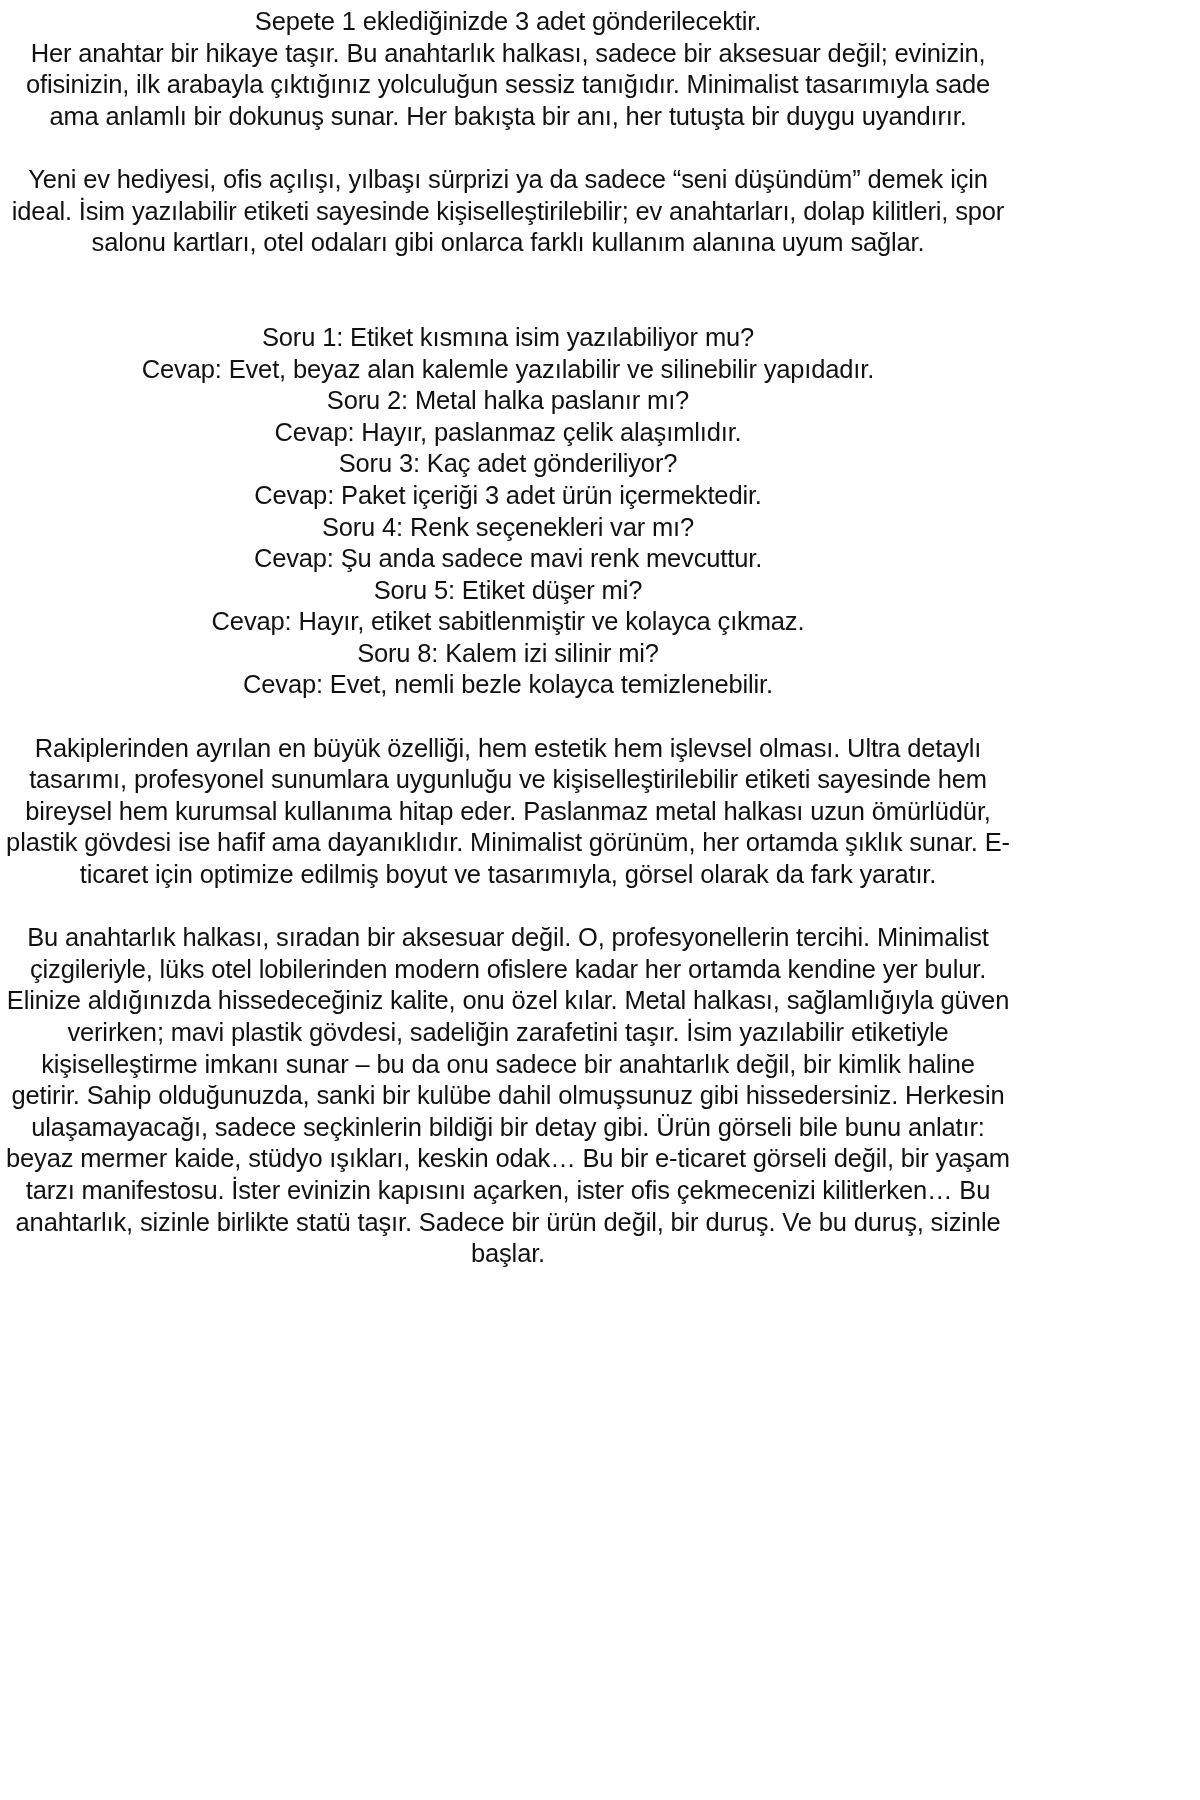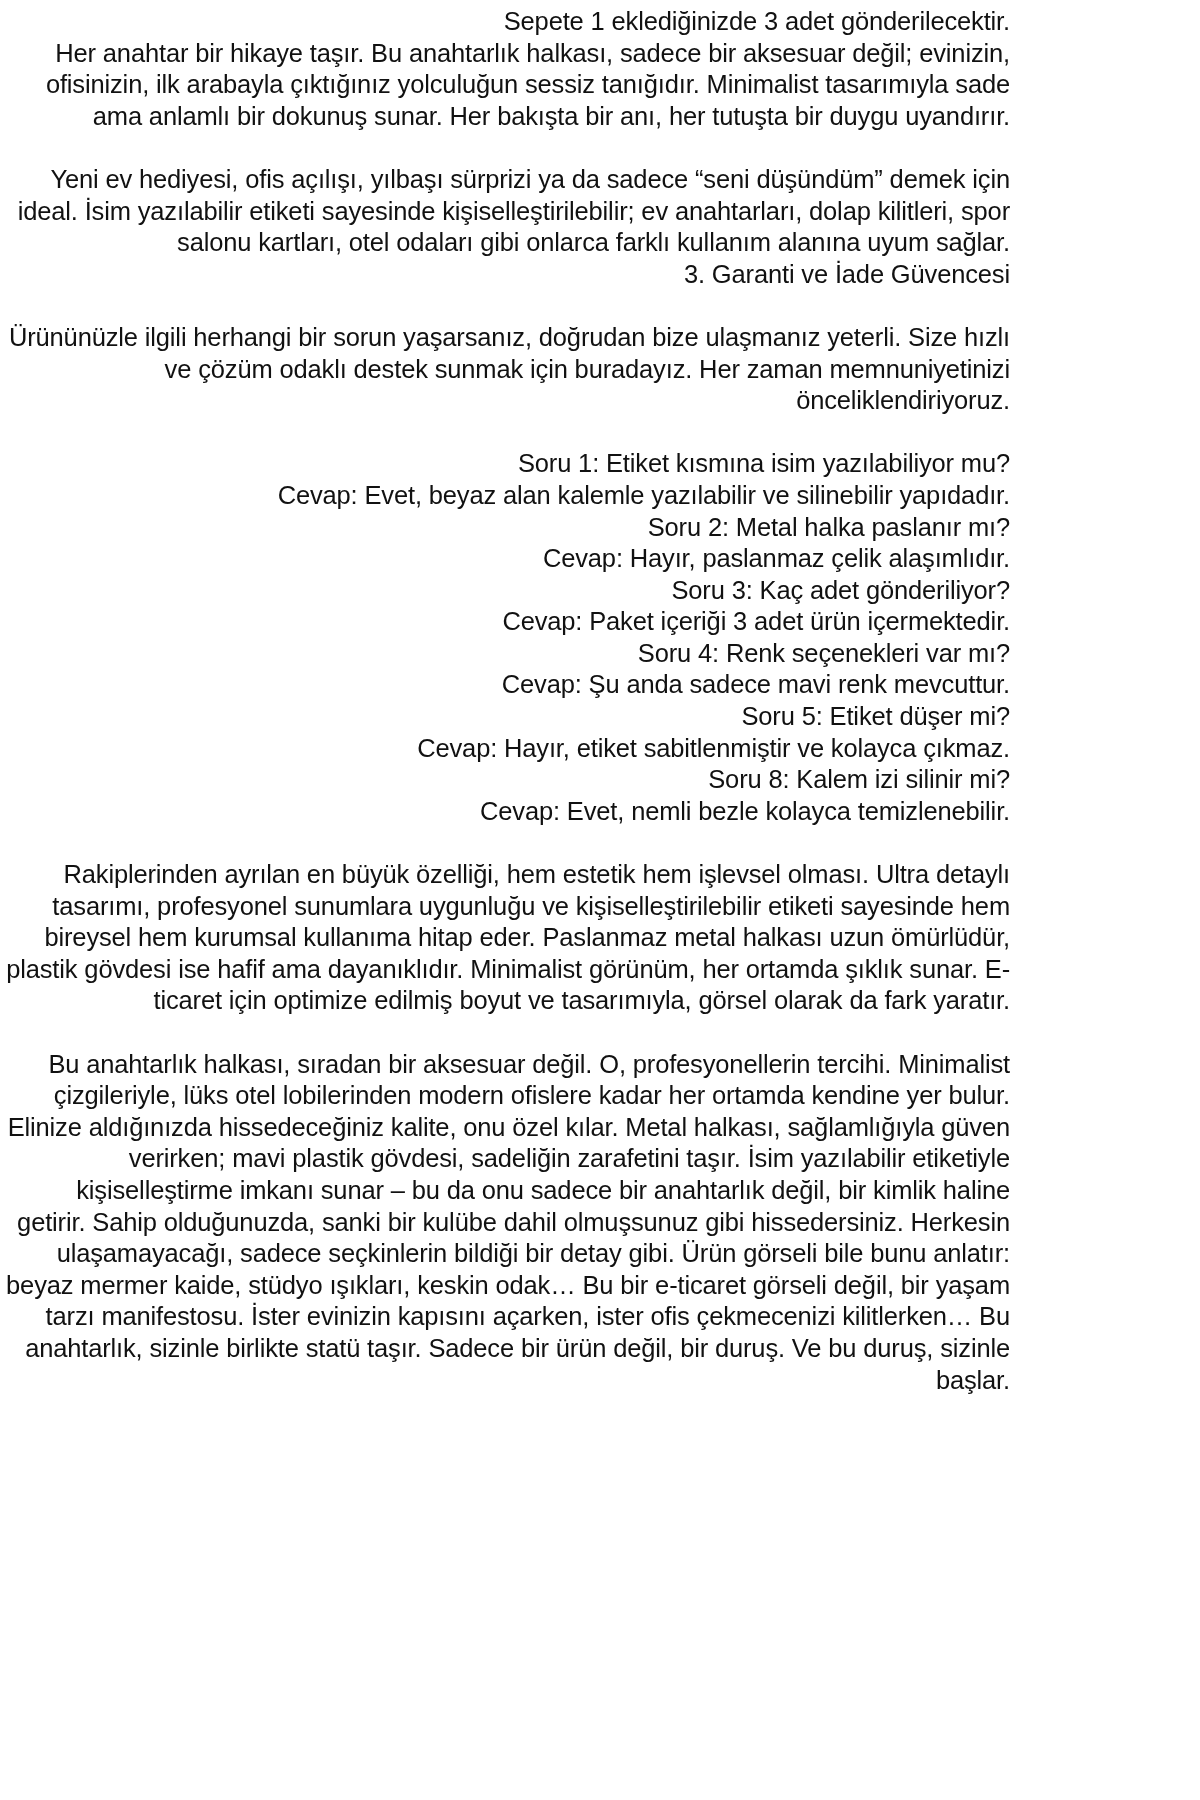--- a/index.html
+++ b/index.html
@@ -22,44 +22,42 @@
     background: #ffffff;
   }
   .block {
     font-size: 25.5px;
     line-height: 31.6px;
     letter-spacing: -0.15px;
     color: #111111;
     white-space: pre-wrap;
     word-break: normal;
     overflow-wrap: break-word;
-    text-align: right;
+    text-align: center;
     margin: 0;
   }
   .gap {
     height: 31.6px;
   }
 </style>
 </head>
 <body>
 
 <div class="page">
 
   <p class="block">Sepete 1 eklediğinizde 3 adet gönderilecektir.
 Her anahtar bir hikaye taşır. Bu anahtarlık halkası, sadece bir aksesuar değil; evinizin, ofisinizin, ilk arabayla çıktığınız yolculuğun sessiz tanığıdır. Minimalist tasarımıyla sade ama anlamlı bir dokunuş sunar. Her bakışta bir anı, her tutuşta bir duygu uyandırır.</p>
 
   <div class="gap"></div>
 
   <p class="block">Yeni ev hediyesi, ofis açılışı, yılbaşı sürprizi ya da sadece “seni düşündüm” demek için ideal. İsim yazılabilir etiketi sayesinde kişiselleştirilebilir; ev anahtarları, dolap kilitleri, spor salonu kartları, otel odaları gibi onlarca farklı kullanım alanına uyum sağlar.</p>
 
-  <p class="block">3. Garanti ve İade Güvencesi</p>
 
   <div class="gap"></div>
 
-  <p class="block">Ürününüzle ilgili herhangi bir sorun yaşarsanız, doğrudan bize ulaşmanız yeterli. Size hızlı ve çözüm odaklı destek sunmak için buradayız. Her zaman memnuniyetinizi önceliklendiriyoruz.</p>
 
 
   <div class="gap"></div>
 
   <p class="block">Soru 1: Etiket kısmına isim yazılabiliyor mu?
 Cevap: Evet, beyaz alan kalemle yazılabilir ve silinebilir yapıdadır.
 Soru 2: Metal halka paslanır mı?
 Cevap: Hayır, paslanmaz çelik alaşımlıdır.
 Soru 3: Kaç adet gönderiliyor?
 Cevap: Paket içeriği 3 adet ürün içermektedir.

